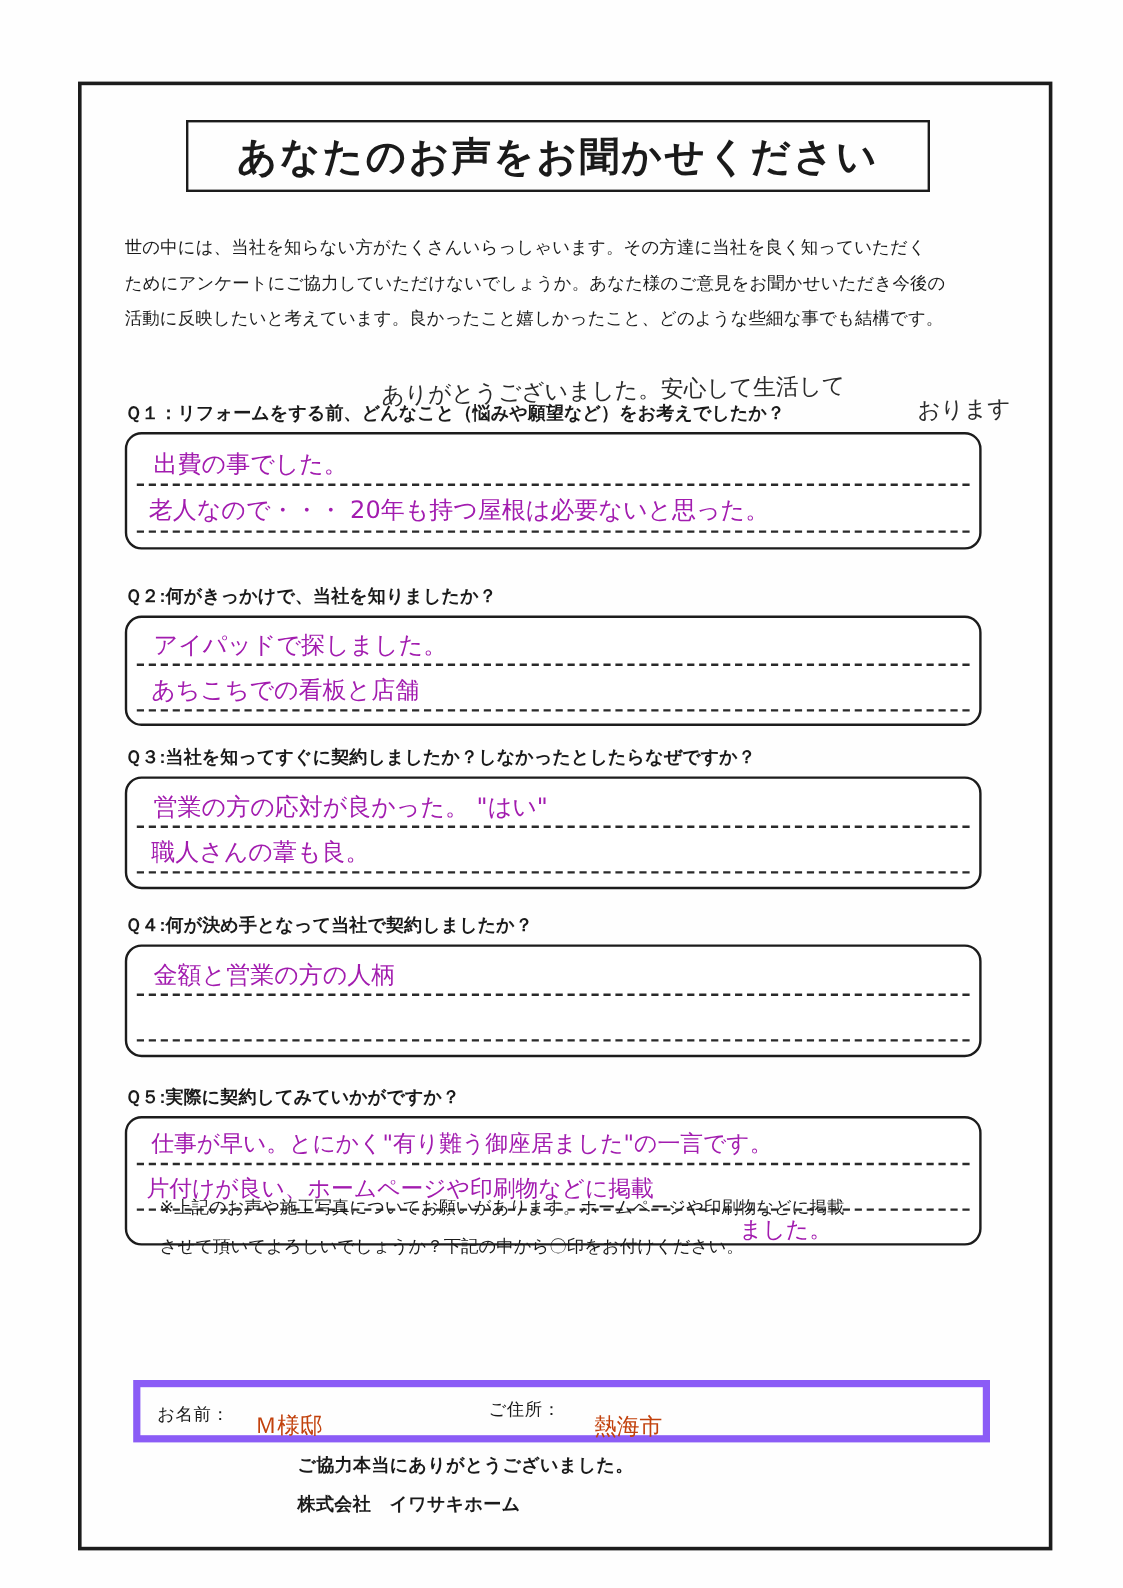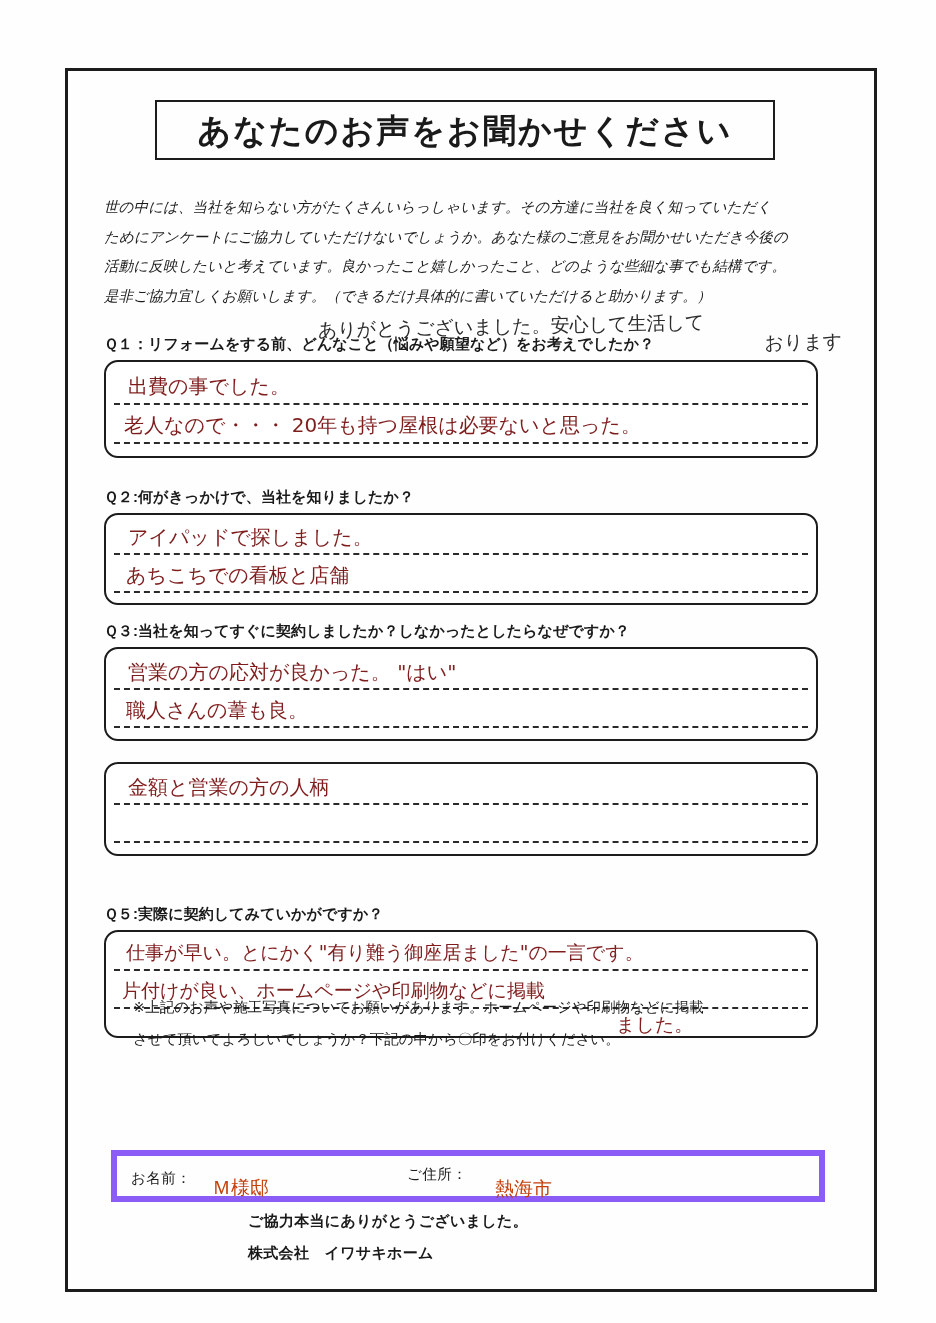--- a/index.html
+++ b/index.html
@@ -54,21 +54,20 @@
     line-height: 1;
     white-space: nowrap;
   }
 
   
   .intro {
     position: absolute;
     left: 104px;
     top: 198px;
     width: 740px;
-    font-style: italic;
   }
   .intro p {
     margin: 0 0 10px 0;
     font-size: 14.5px;
     line-height: 1.35;
     letter-spacing: 0.1px;
     white-space: nowrap;
   }
 
   
@@ -113,21 +112,21 @@
     position: absolute;
     left: 8px;
     right: 8px;
     border-top: 2px dashed #2a2a2a;
     height: 0;
   }
 
   .ans-text {
     position: absolute;
     font-family: "DejaVu Sans", sans-serif;
-    color: #7f1d1d;
+    color: #a21caf;
     white-space: nowrap;
     pointer-events: none;
   }
 
   
   .note {
     position: absolute;
     left: 133px;
     top: 998px;
     width: 720px;
@@ -185,21 +184,20 @@
   <div class="outer-frame"></div>
 
   <div class="title-box">
     <div class="title-text">あなたのお声をお聞かせください</div>
   </div>
 
   <div class="intro">
     <p>世の中には、当社を知らない方がたくさんいらっしゃいます。その方達に当社を良く知っていただく</p>
     <p>ためにアンケートにご協力していただけないでしょうか。あなた様のご意見をお聞かせいただき今後の</p>
     <p>活動に反映したいと考えています。良かったこと嬉しかったこと、どのような些細な事でも結構です。</p>
-    <p>是非ご協力宜しくお願いします。（できるだけ具体的に書いていただけると助かります。）</p>
   </div>
 
   <div class="hw hw-top">
     <span class="l1">ありがとうございました。安心して生活して</span>
     <span class="l2">おります</span>
   </div>
 
   <div class="q-block" style="top:335px;">
     <div class="q-label">Ｑ１：リフォームをする前、どんなこと（悩みや願望など）をお考えでしたか？</div>
     <div class="answer-box" style="height:98px;">
@@ -224,20 +222,21 @@
     <div class="q-label">Ｑ３:当社を知ってすぐに契約しましたか？しなかったとしたらなぜですか？</div>
     <div class="answer-box" style="height:94px;">
       <div class="rule" style="top:39px;"></div>
       <div class="rule" style="top:77px;"></div>
       <div class="ans-text" style="left:22px; top:10px; font-size:20px;">営業の方の応対が良かった。 "はい"</div>
       <div class="ans-text" style="left:20px; top:48px; font-size:20px;">職人さんの葦も良。</div>
     </div>
   </div>
 
   <div class="q-block" style="top:762px;">
+    <div class="q-label">Ｑ４:何が決め手となって当社で契約しましたか？</div>
     <div class="answer-box" style="height:94px;">
       <div class="rule" style="top:39px;"></div>
       <div class="rule" style="top:77px;"></div>
       <div class="ans-text" style="left:22px; top:10px; font-size:20px;">金額と営業の方の人柄</div>
       <div class="ans-text" style="left:20px; top:48px; font-size:20px;"></div>
     </div>
   </div>
 
   <div class="q-block" style="top:905px;">
     <div class="q-label">Ｑ５:実際に契約してみていかがですか？</div>

